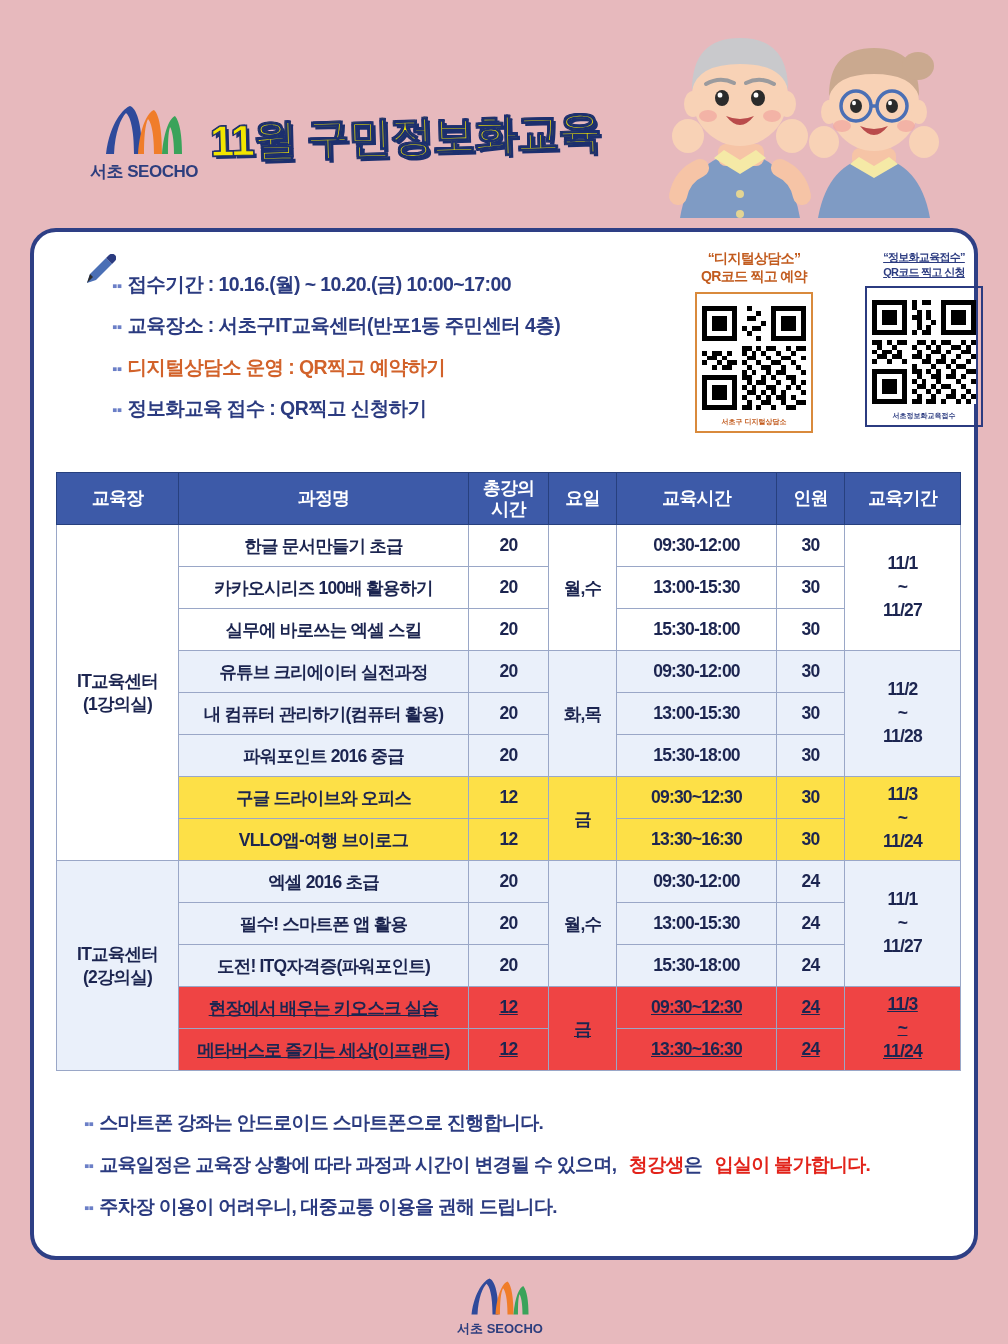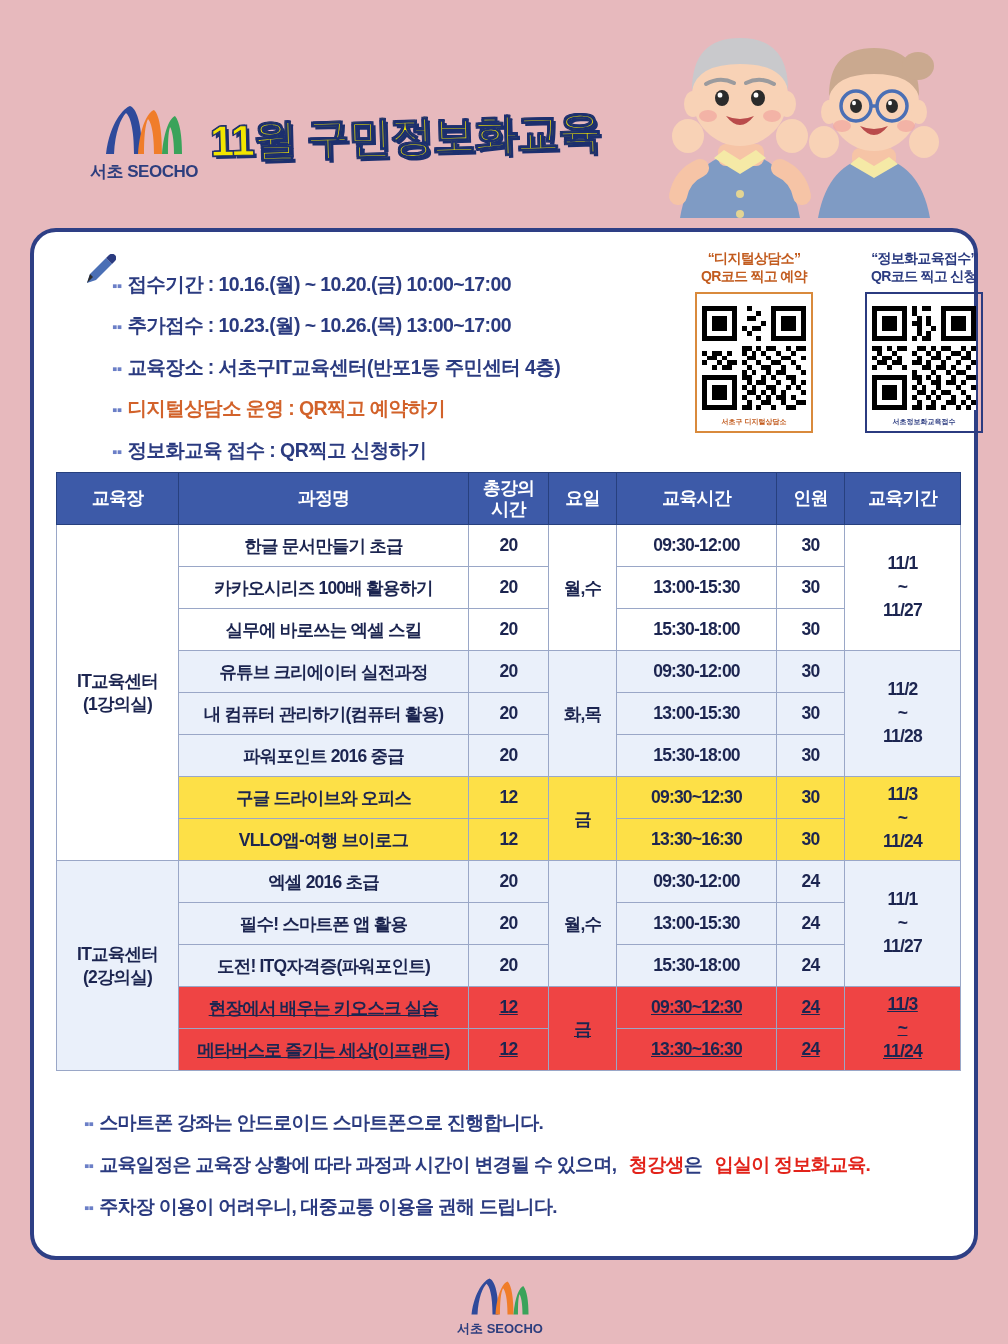--- a/index.html
+++ b/index.html
@@ -47,21 +47,21 @@
     font-size:19.5px; color:#2b3b80; font-weight:bold; letter-spacing:-0.6px;
     margin-bottom:17px; line-height:1.25; white-space:nowrap;
   }
   .info-item .bullet { color:#6b7fc7; margin-right:6px; font-size:15px; }
   .info-item.orange { color:#d2622a; }
   
   .qr-block { position:absolute; top:18px; width:160px; text-align:center; }
   .qr-block.left { left:640px; }
   .qr-block.right { left:810px; }
   .qr-cap1 { font-size:14px; font-weight:bold; color:#c25b1e; letter-spacing:-0.7px; }
-  .qr-cap2 { font-size:14px; font-weight:bold; color:#2b3b80; letter-spacing:-0.7px; }
+  .qr-cap2 { font-size:11px; font-weight:bold; color:#2b3b80; letter-spacing:-0.7px;text-decoration:underline; }
   .qr-cap1.blue, .qr-cap2.blue { color:#2b3b80; }
   .qr-img { width:104px; height:104px; margin:8px auto 0; }
   .qr-frame { border:2px solid #d98a3c; padding:4px; width:118px; margin:6px auto 0; }
   .qr-frame.blue { border-color:#2b3b80; }
   .qr-label { font-size:7px; margin-top:3px; color:#c25b1e; font-weight:bold; }
   .qr-label.blue { color:#2b3b80; }
   
   table.schedule {
     position:absolute; left:22px; top:240px; width:904px;
     border-collapse:collapse; table-layout:fixed;
@@ -182,21 +182,20 @@
   <span class="pencil">
     <svg width="34" height="34" viewBox="0 0 34 34">
       <path d="M5 29 l3 -9 l16 -16 l6 6 l-16 16 z" fill="#4a6fb5"></path>
       <path d="M24 4 l6 6 l3 -3 a3 3 0 0 0 -6 -6 z" fill="#2b3b80"></path>
       <path d="M5 29 l3 -9 l3 3 z" fill="#2b2b2b"></path>
     </svg>
   </span>
 
   <div class="info-list">
     <div class="info-item"><span class="bullet">▪▪</span><span>접수기간 : 10.16.(월) ~ 10.20.(금)  10:00~17:00</span></div>
-    <div class="info-item"><span class="bullet">▪▪</span><span>추가접수 : 10.23.(월) ~ 10.26.(목)  13:00~17:00</span></div>
     <div class="info-item"><span class="bullet">▪▪</span><span>교육장소 : 서초구IT교육센터(반포1동 주민센터 4층)</span></div>
     <div class="info-item orange"><span class="bullet">▪▪</span><span>디지털상담소 운영 : QR찍고 예약하기</span></div>
     <div class="info-item"><span class="bullet">▪▪</span><span>정보화교육 접수 : QR찍고 신청하기</span></div>
   </div>
 
   <div class="qr-block left">
     <div class="qr-cap1">“디지털상담소”</div>
     <div class="qr-cap1">QR코드 찍고 예약</div>
     <div class="qr-frame">
       <svg class="qr-img" viewBox="0 0 21 21" shape-rendering="crispEdges">
@@ -557,21 +556,21 @@
         <td class="band-e">24</td>
       </tr>
     </tbody>
   </table>
 
   <div class="notes">
     <div class="note">
       <span class="bullet">▪▪</span><span>스마트폰 강좌는 안드로이드 스마트폰으로 진행합니다.</span>
     </div>
     <div class="note">
-      <span class="bullet">▪▪</span><span>교육일정은 교육장 상황에 따라 과정과 시간이 변경될 수 있으며, </span><span class="red">청강생</span><span>은 </span><span class="red">입실이 정보화교육.</span>
+      <span class="bullet">▪▪</span><span>교육일정은 교육장 상황에 따라 과정과 시간이 변경될 수 있으며, </span><span class="red">청강생</span><span>은 </span><span class="red">입실이 불가합니다.</span>
     </div>
     <div class="note">
       <span class="bullet">▪▪</span><span>주차장 이용이 어려우니, 대중교통 이용을 권해 드립니다.</span>
     </div>
   </div>
 </div>
 
 <div class="footer">
   <div class="logo-small">
     <svg width="72" height="42" viewBox="0 0 96 56">

